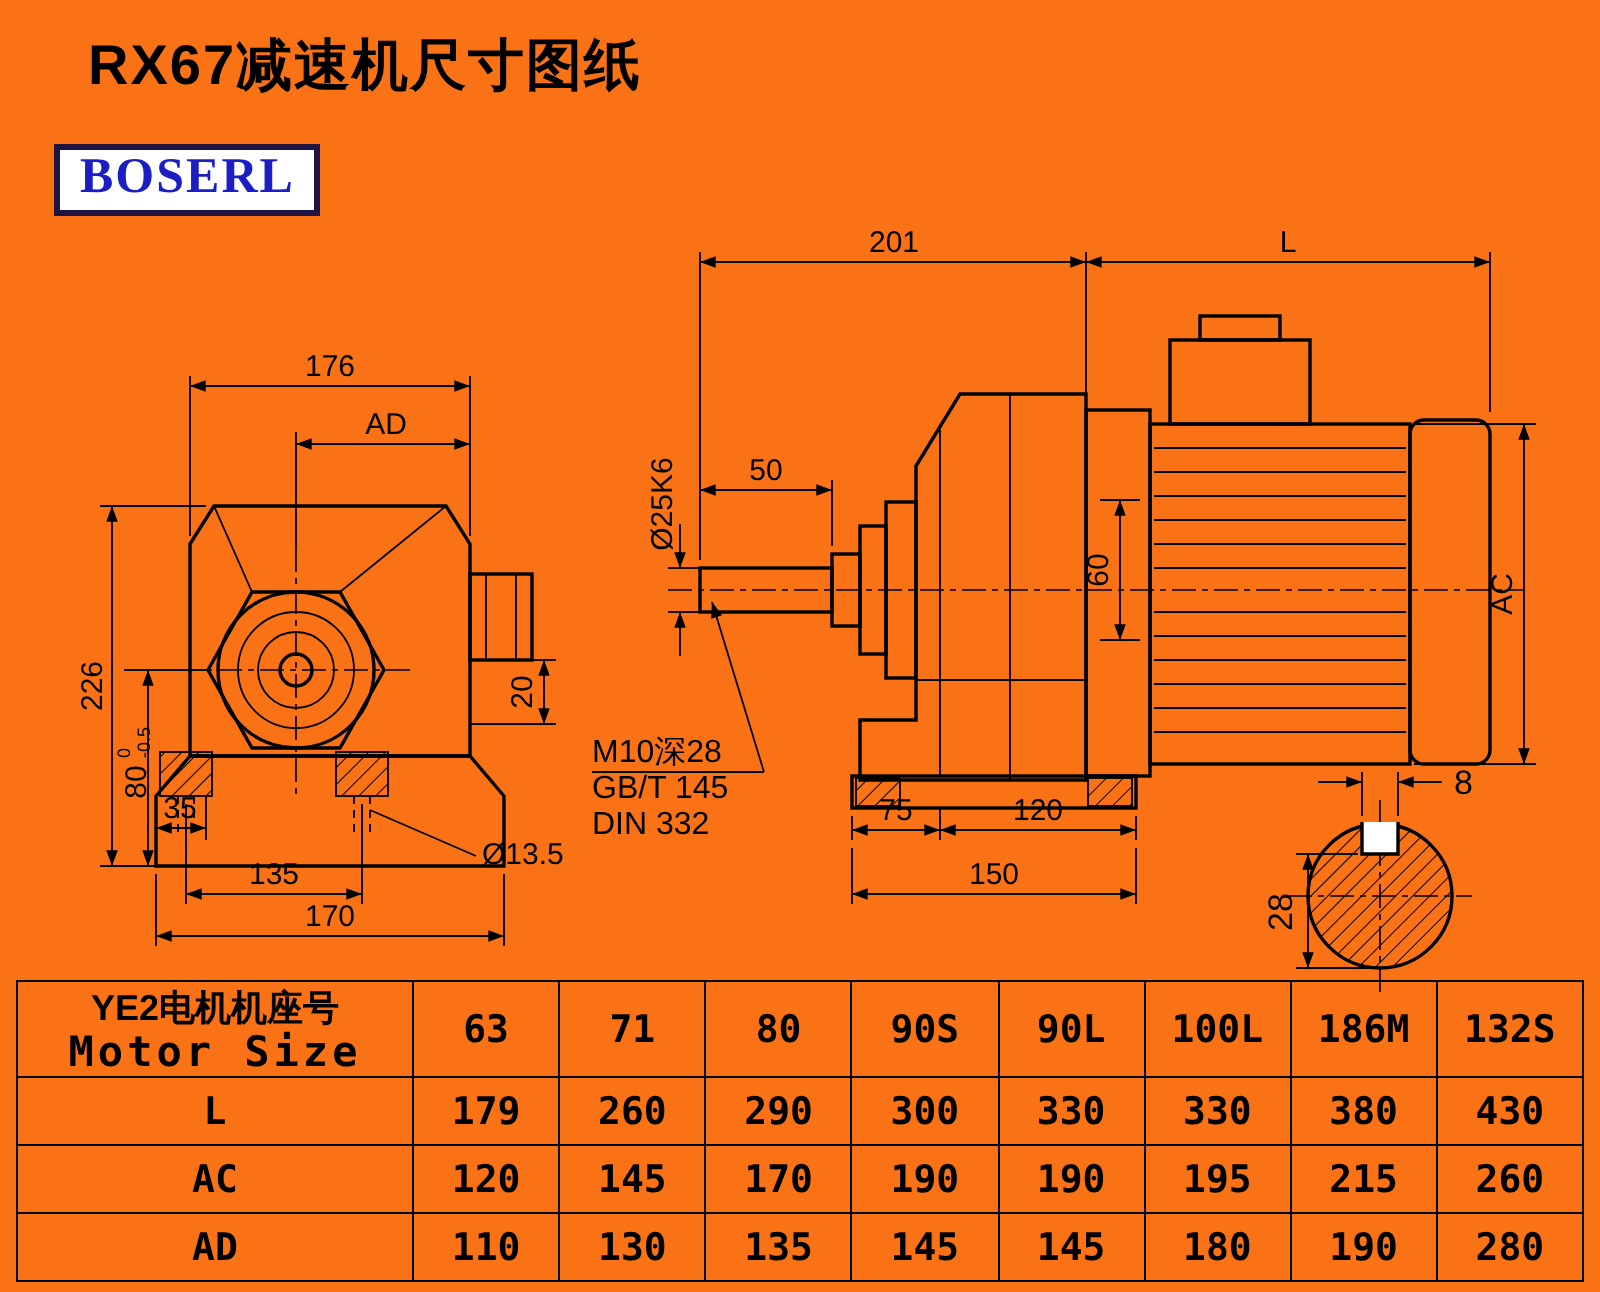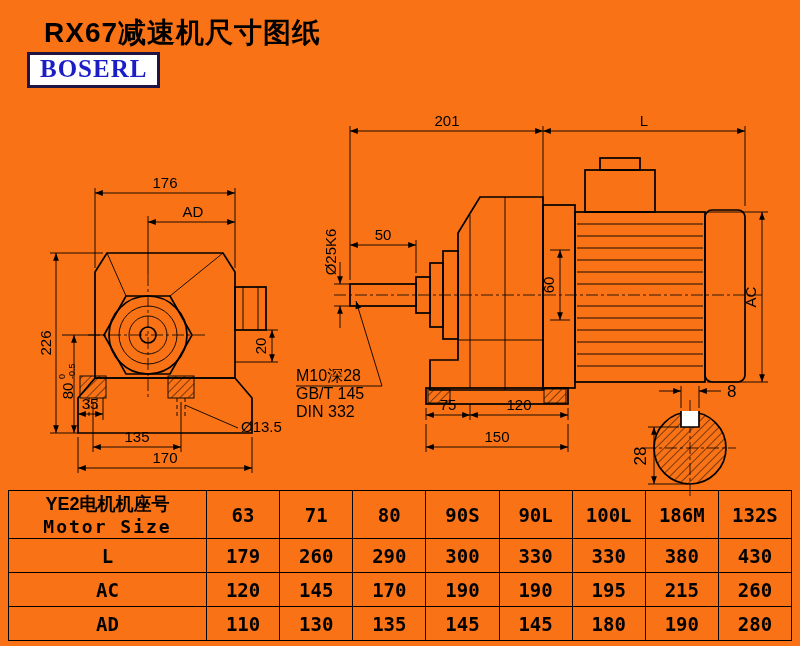--- a/index.html
+++ b/index.html
@@ -1,19 +1,19 @@
 <!DOCTYPE html>
 <html><head>
 <meta charset="utf-8">
 <style>
   * { margin:0; padding:0; box-sizing:border-box; }
   html,body { width:800px; height:646px; background:#fff; font-family:"Liberation Sans",sans-serif; }
   .page { position:relative; width:800px; height:646px; background:#f97316; overflow:hidden; }
   .title { position:absolute; left:44px; top:14px; font-size:28px; font-weight:bold; color:#000; letter-spacing:1px; font-family:"Liberation Sans",sans-serif; }
-  .logo { position:absolute; left:27px; top:52px; border:3px solid #201443; padding:0 10px 2px 10px; background:#fff; }
+  .logo { position:absolute; left:27px; top:72px; border:3px solid #201443; padding:0 10px 2px 10px; background:#fff; }
   .logo span { font-family:"Liberation Serif",serif; font-weight:bold; font-size:25px; color:#1b1dc5; letter-spacing:1px; }
   svg.drawing { position:absolute; left:0; top:0; }
 
   
   .ol { fill:none; stroke:#000; stroke-width:1.7; stroke-linejoin:miter; }
   .th { fill:none; stroke:#000; stroke-width:0.9; }
   .hid { stroke-dasharray:4 3; }
   .cl { fill:none; stroke:#000; stroke-width:0.8; stroke-dasharray:12 3 3 3; }
   .dim { fill:none; stroke:#000; stroke-width:0.9; }
   .hatched { fill:url(#hatch); }
@@ -21,21 +21,21 @@
   .dimtext-lg { font:17px "Liberation Sans",sans-serif; fill:#000; }
   .toltext { font:9px "Liberation Sans",sans-serif; fill:#000; }
   .notetext { font:16px "Liberation Sans",sans-serif; fill:#000; }
 
   
   table.size-table { position:absolute; left:8px; top:490px; width:784px; border-collapse:collapse; table-layout:fixed; text-align:center; font-family:"DejaVu Sans Mono",monospace; font-size:19px; color:#000; }
   .size-table td { border:1px solid #000; padding:0; height:34px; vertical-align:middle;font-weight:bold; }
   .size-table tr.hdr td { height:48px; }
   .size-table col.label-col { width:198px; }
   .hdr .l1 { font-size:18px; line-height:23px; font-family:"Liberation Sans",sans-serif; }
-  .hdr .l2 { font-size:18px; line-height:21px; letter-spacing:2px; }
+  .hdr .l2 { font-size:21px; line-height:21px; letter-spacing:2px; }
 </style>
 </head>
 <body>
 
 <div class="page">
 
   <h1 class="title">RX67减速机尺寸图纸</h1>
 
   <div class="logo">
     <span>BOSERL</span>

